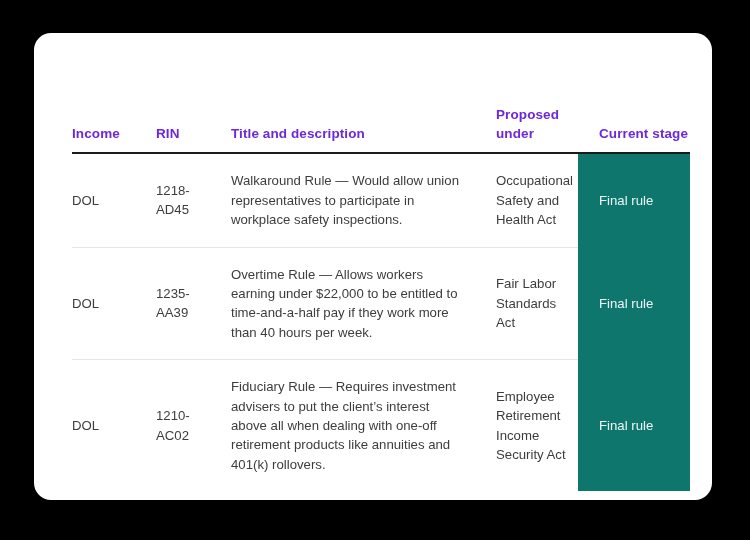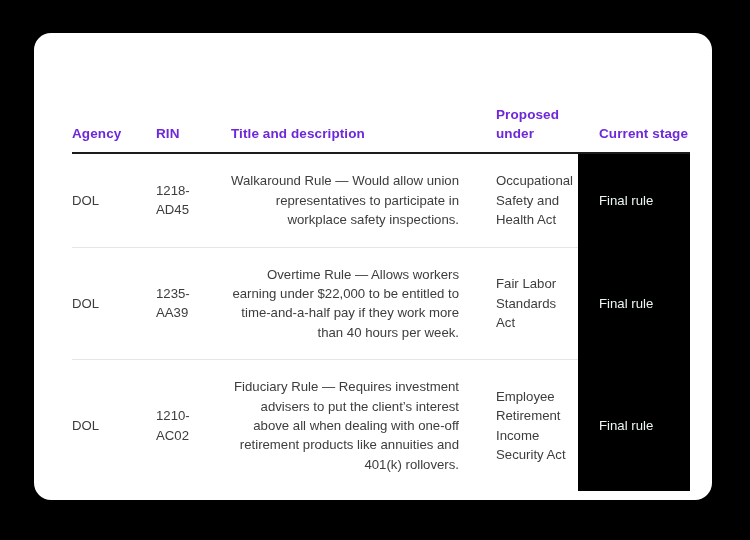--- a/index.html
+++ b/index.html
@@ -67,26 +67,26 @@
     color: #3d3d3d;
     line-height: 1.47;
     vertical-align: middle;
     padding: 17px 0 17px 0;
     border-bottom: 1px solid #e6e6e6;
   }
   #rules-table tbody tr:last-child td { border-bottom: none; }
 
   #rules-table tbody td.cell-agency  { padding-right: 6px; }
   #rules-table tbody td.cell-rin     { padding-right: 6px; }
-  #rules-table tbody td.cell-title   { padding-left: 11px; padding-right: 26px; text-align: right; }
+  #rules-table tbody td.cell-title   { padding-left: 11px; padding-right: 26px; }
   #rules-table tbody td.cell-prop    { padding-left: 11px; padding-right: 4px; }
 
   
   #rules-table tbody td.cell-stage {
-    background: #000000;
+    background: #0f766e;
     color: #ffffff;
     padding-left: 21px;
     padding-right: 10px;
     border-bottom: none;
   }
   #rules-table tbody td.cell-stage .stage-label {
     display: block;
     font-size: 13.2px;
     color: #eef7f5;
     line-height: 1.47;
@@ -105,21 +105,21 @@
       <colgroup>
         <col class="c-agency">
           <col class="c-rin">
           <col class="c-title">
           <col class="c-prop">
           <col class="c-stage">
       </colgroup>
 
       <thead>
         <tr class="head-row">
-          <th>Agency</th>
+          <th>Income</th>
           <th>RIN</th>
           <th class="pad-l">Title and description</th>
           <th class="pad-l">Proposed under</th>
           <th class="stage-h">Current stage</th>
         </tr>
       </thead>
 
       <tbody>
 
         <tr>

